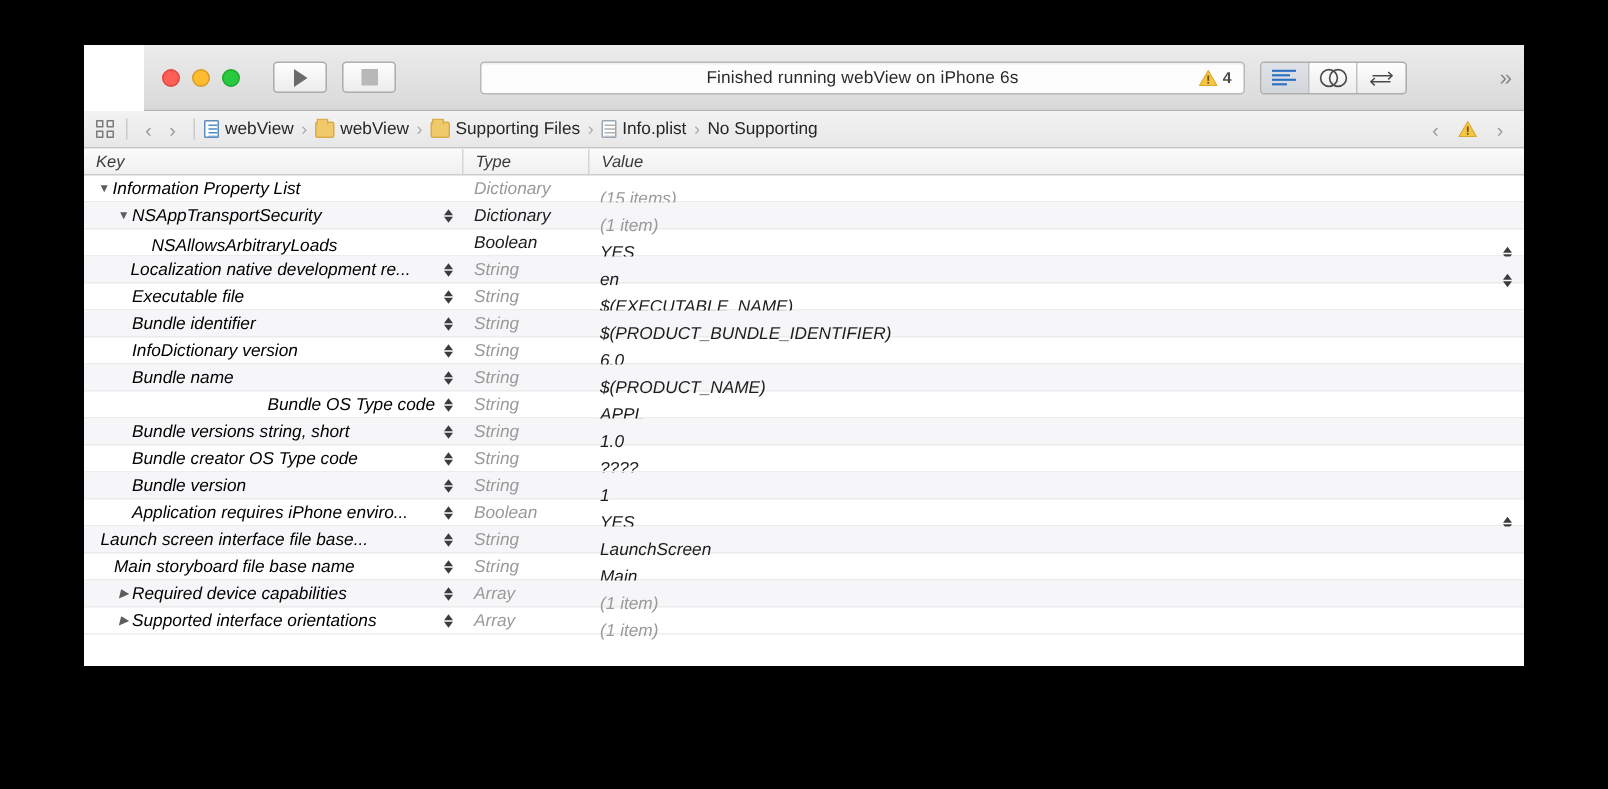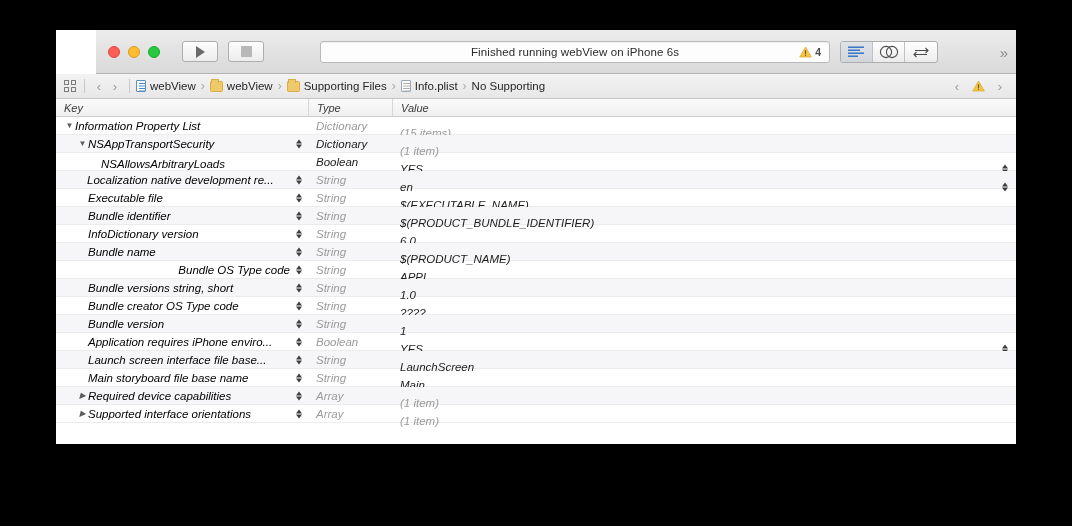--- a/index.html
+++ b/index.html
@@ -523,35 +523,35 @@
           <div class="cell-type muted">Boolean</div>
           <div class="cell-value">
             <span class="dark">YES</span>
             <span class="stepper val-stepper">
               <span class="up"></span>
               <span class="dn"></span>
             </span>
           </div>
         </div>
         <div class="row alt">
-          <div class="cell-key" style="padding-left: 21px;">
+          <div class="cell-key" style="">
             <span class="disclosure"></span>
             <span>Launch screen interface file base...</span>
             <span class="stepper">
               <span class="up"></span>
               <span class="dn"></span>
             </span>
           </div>
           <div class="cell-type muted">String</div>
           <div class="cell-value">
             <span class="dark">LaunchScreen</span>
           </div>
         </div>
         <div class="row">
-          <div class="cell-key" style="padding-left: 21px;">
+          <div class="cell-key" style="padding-left: 9px;">
             <span class="disclosure"></span>
             <span>Main storyboard file base name</span>
             <span class="stepper">
               <span class="up"></span>
               <span class="dn"></span>
             </span>
           </div>
           <div class="cell-type muted">String</div>
           <div class="cell-value">
             <span class="dark">Main</span>

